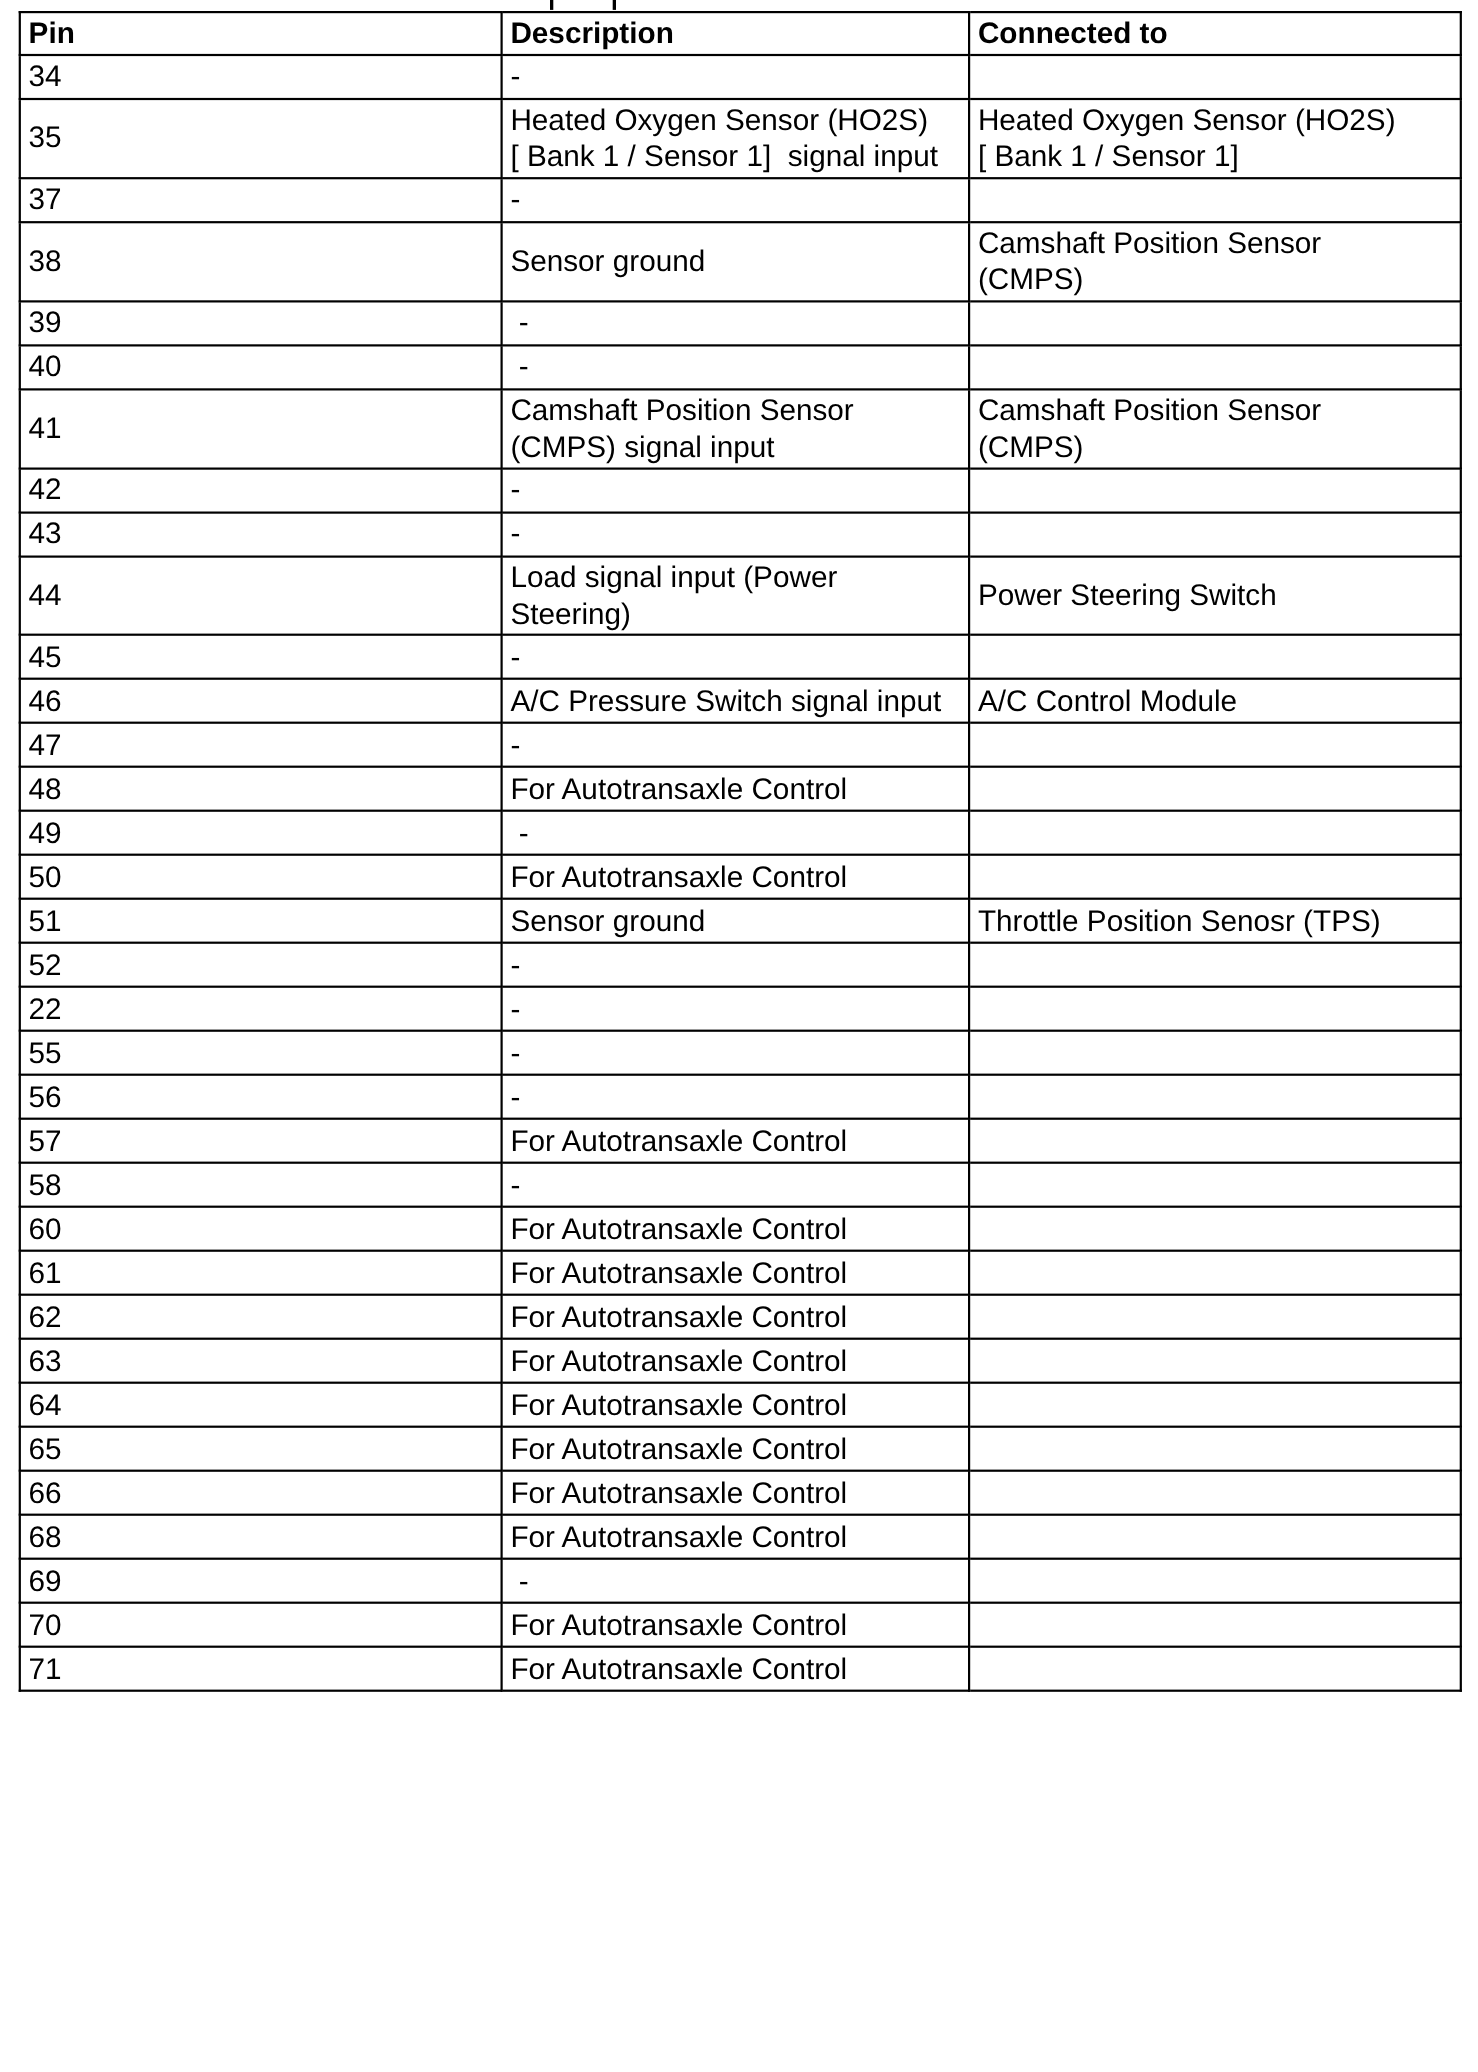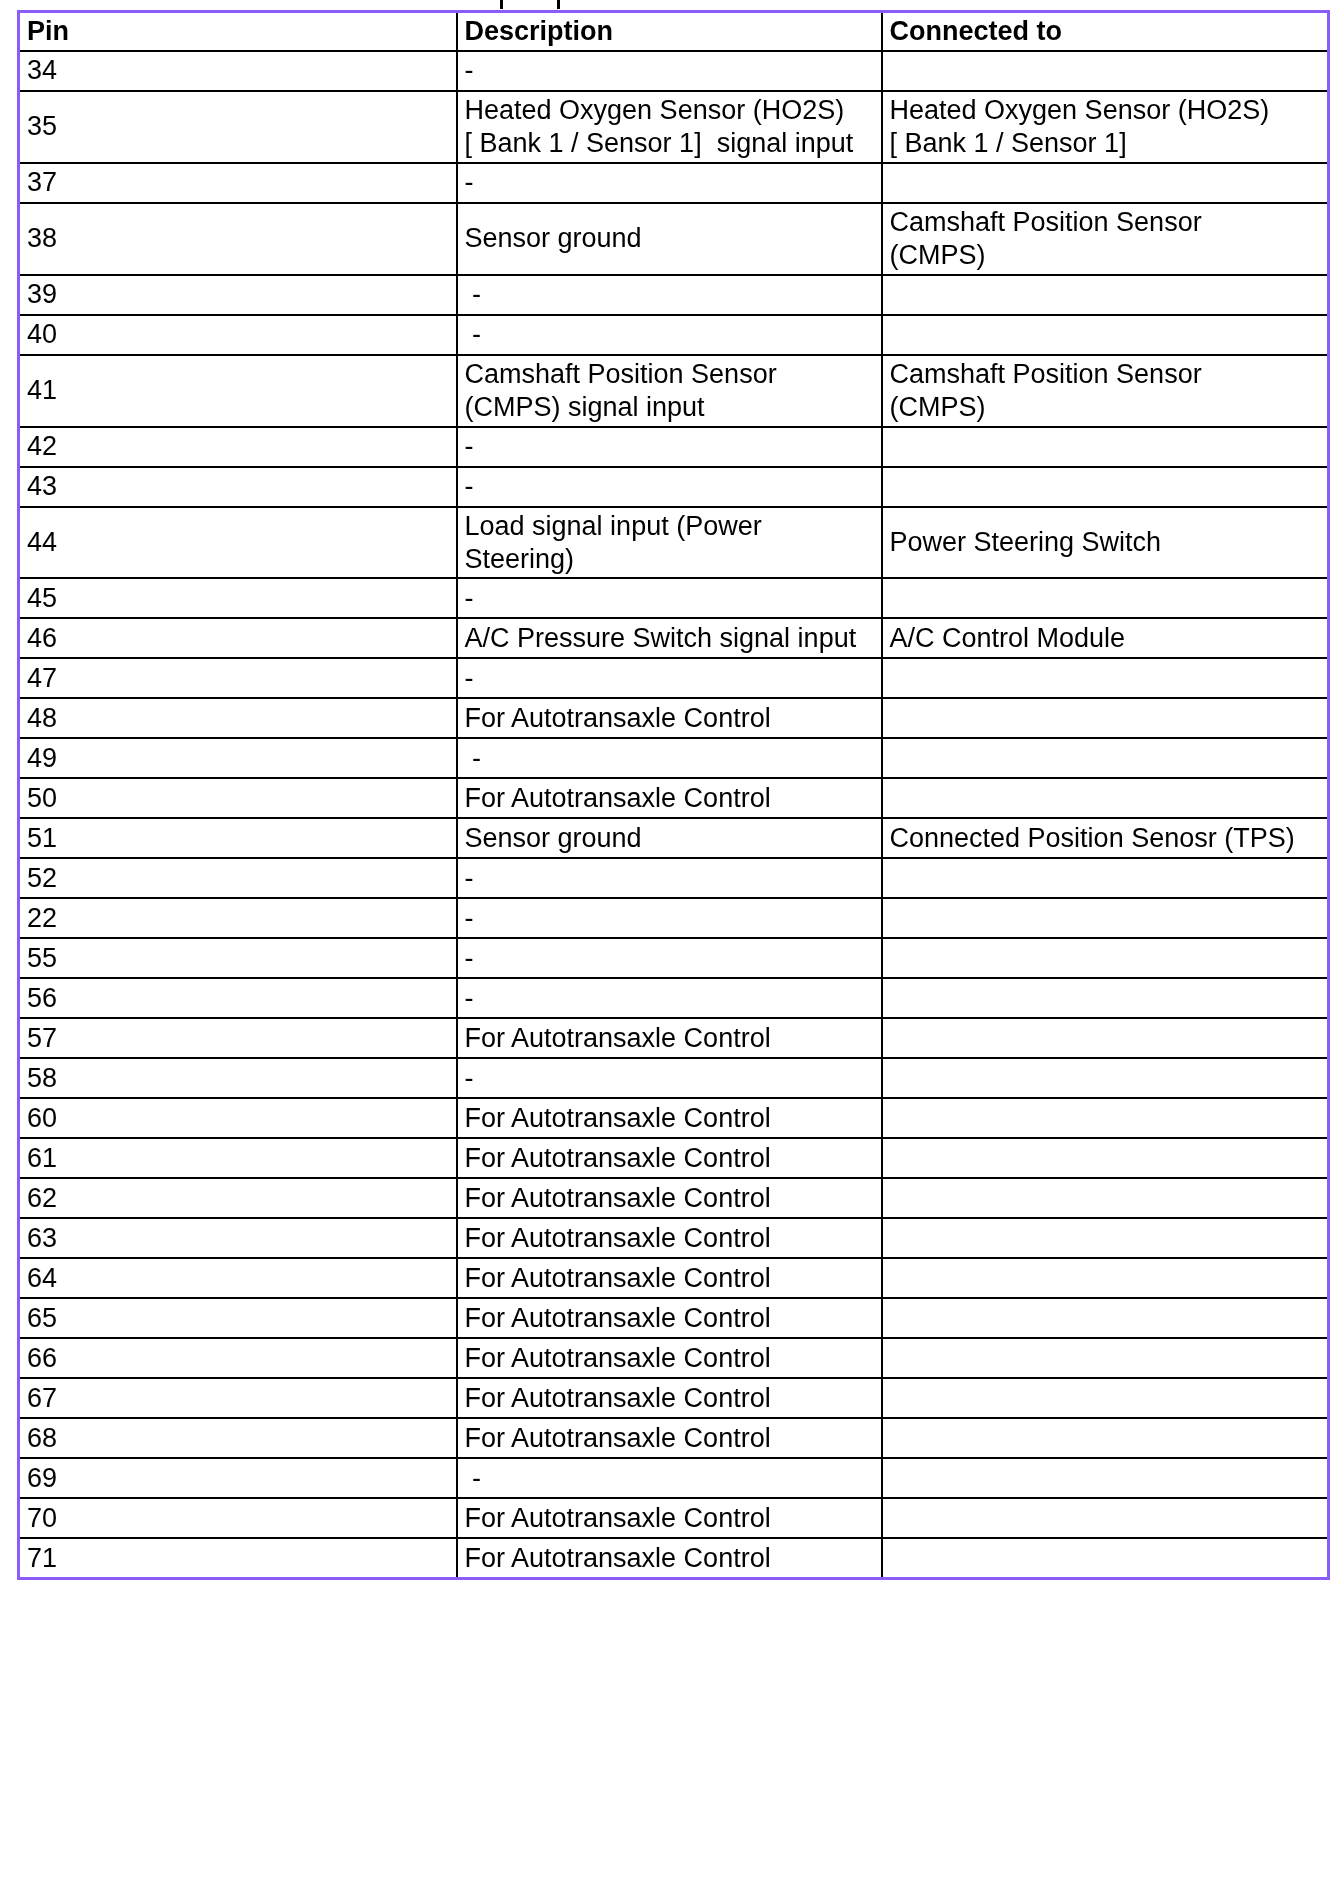--- a/index.html
+++ b/index.html
@@ -37,21 +37,21 @@
   .frag-a { left: 483px; }
   .frag-b { left: 540px; }
 
   table.pin-table {
     position: absolute;
     top: 10px;
     left: 17px;
     width: 1310px;
     table-layout: fixed;
     border-collapse: collapse;
-    border: 3px solid #8b5cf6;
+    border: 1px solid #8b5cf6;
   }
   col.c-pin  { width: 438px; }
   col.c-desc { width: 425px; }
   col.c-conn { width: 447px; }
   th, td {
     border: 2px solid #000;
     text-align: left;
     vertical-align: middle;
     padding: 2px 7px;
     font-size: 27px;
@@ -174,21 +174,21 @@
     <td></td>
   </tr>
         <tr>
     <td>50</td>
     <td>For Autotransaxle Control</td>
     <td></td>
   </tr>
         <tr>
     <td>51</td>
     <td>Sensor ground</td>
-    <td>Connected Position Senosr (TPS)</td>
+    <td>Throttle Position Senosr (TPS)</td>
   </tr>
         <tr>
     <td>52</td>
     <td>-</td>
     <td></td>
   </tr>
         <tr>
     <td>22</td>
     <td>-</td>
     <td></td>
@@ -238,25 +238,20 @@
     <td>For Autotransaxle Control</td>
     <td></td>
   </tr>
         <tr>
     <td>65</td>
     <td>For Autotransaxle Control</td>
     <td></td>
   </tr>
         <tr>
     <td>66</td>
-    <td>For Autotransaxle Control</td>
-    <td></td>
-  </tr>
-        <tr>
-    <td>67</td>
     <td>For Autotransaxle Control</td>
     <td></td>
   </tr>
         <tr>
     <td>68</td>
     <td>For Autotransaxle Control</td>
     <td></td>
   </tr>
         <tr>
     <td>69</td>

